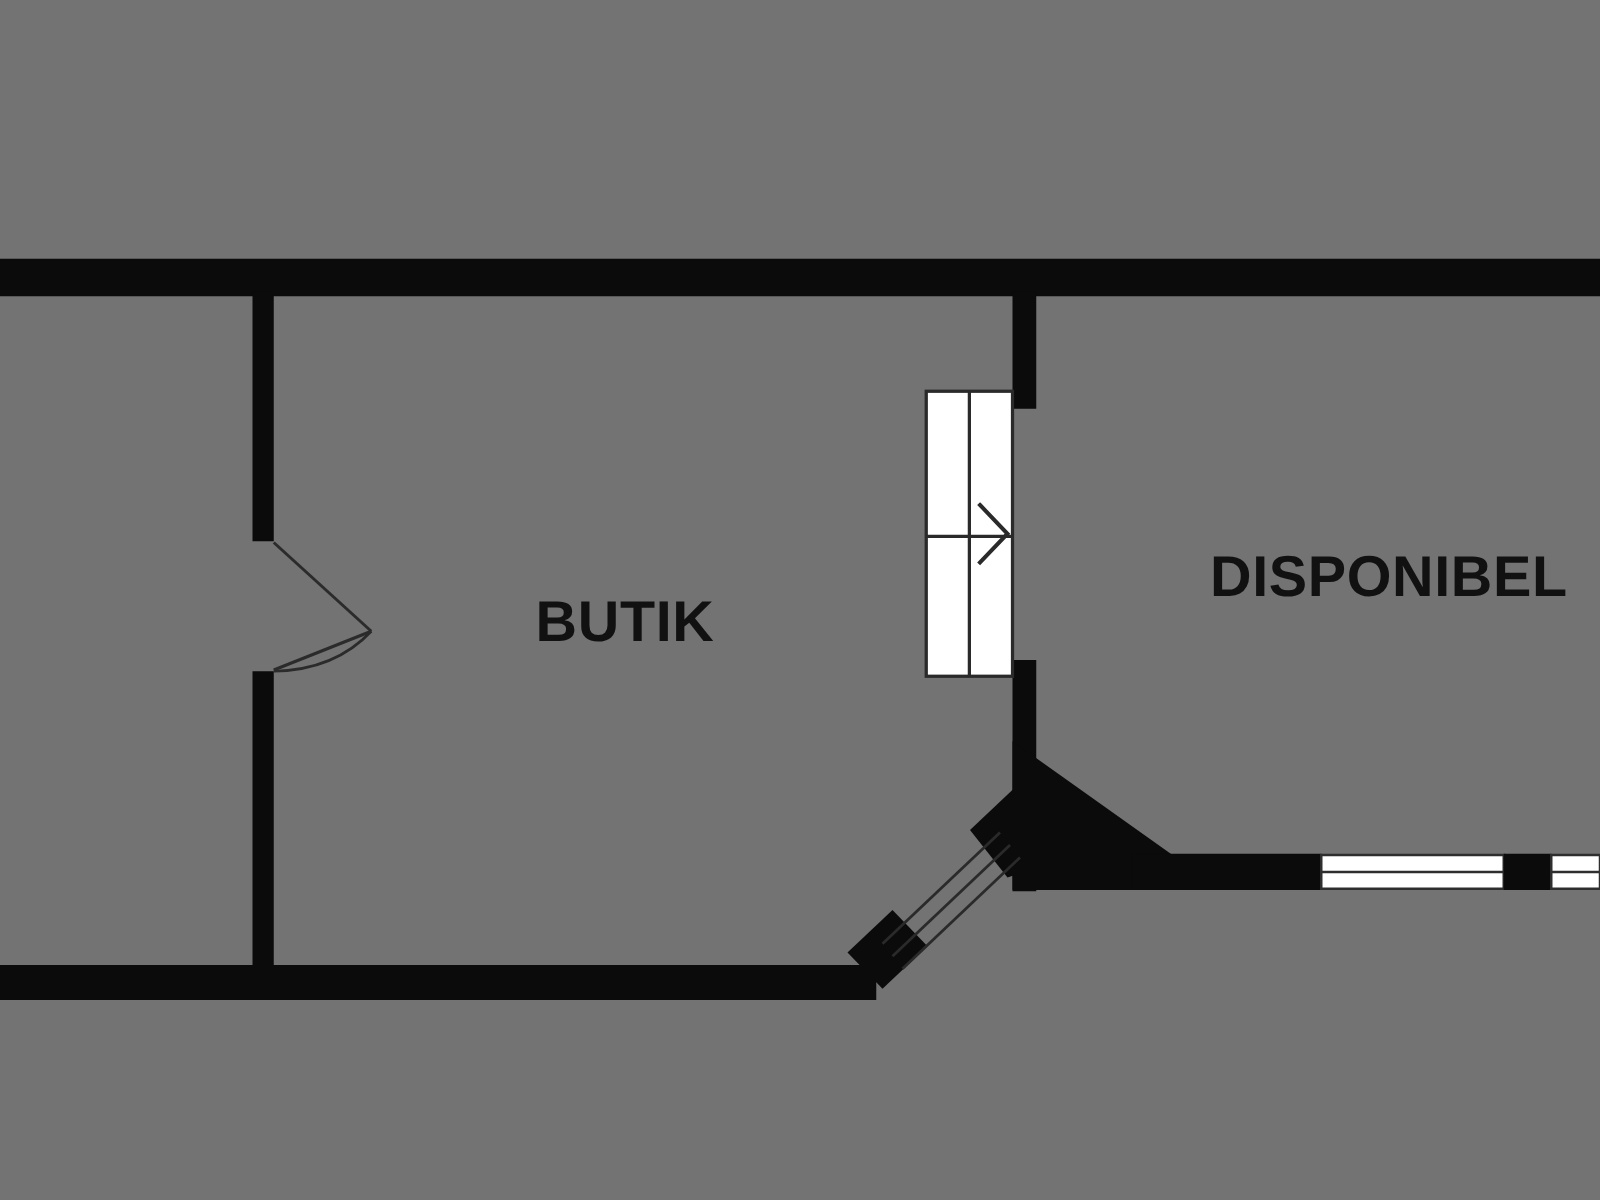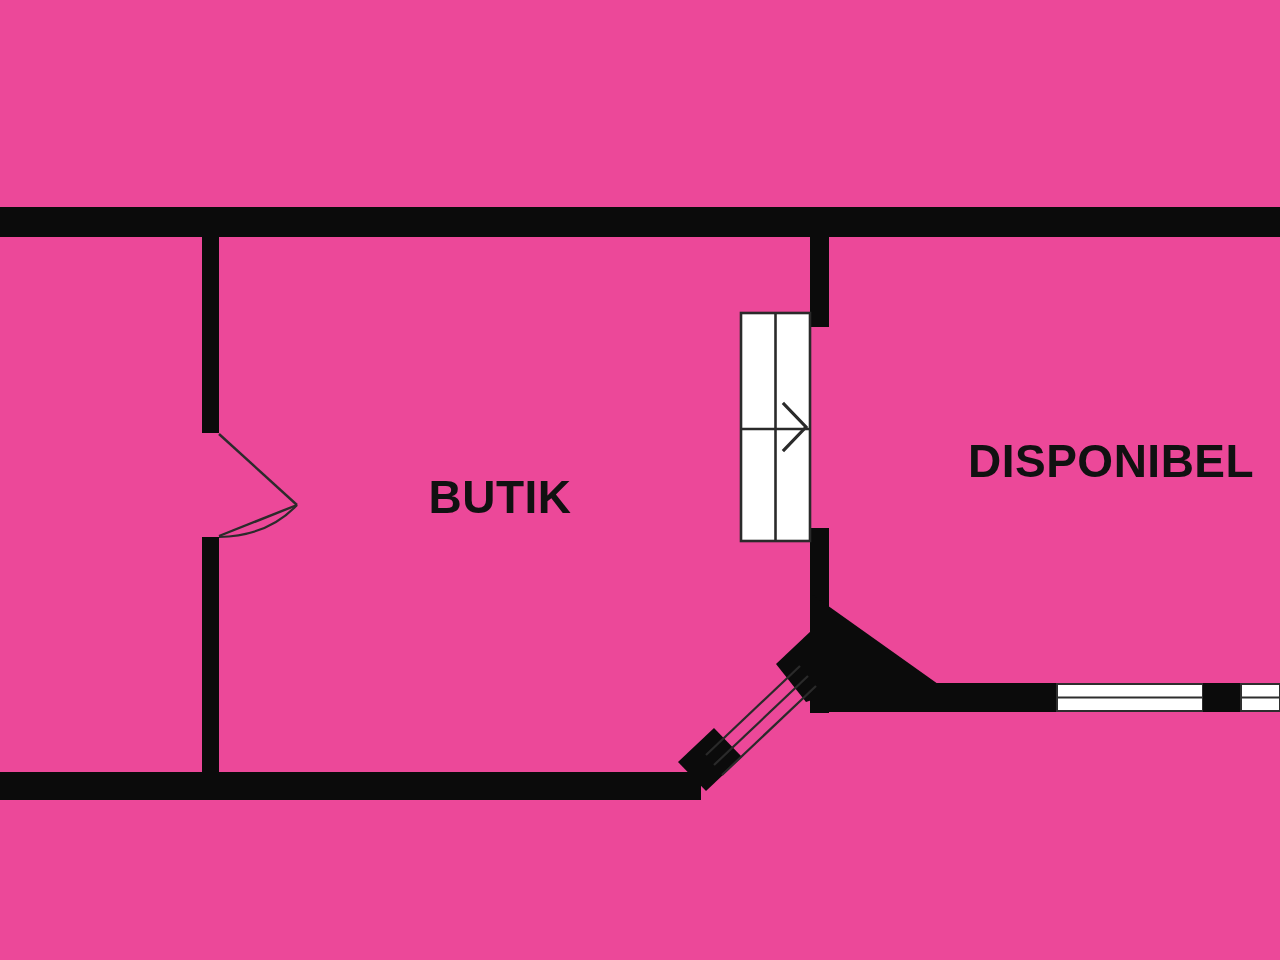--- a/index.html
+++ b/index.html
@@ -4,21 +4,21 @@
 <style>
   html, body {
     margin: 0;
     padding: 0;
     background: #ffffff;
   }
   #plan-root {
     position: relative;
     width: 1280px;
     height: 960px;
-    background: #ec4899;
+    background: #737373;
     overflow: hidden;
     font-family: "Liberation Sans", sans-serif;
   }
   #plan-svg {
     position: absolute;
     left: 0;
     top: 0;
     width: 1280px;
     height: 960px;
     display: block;

